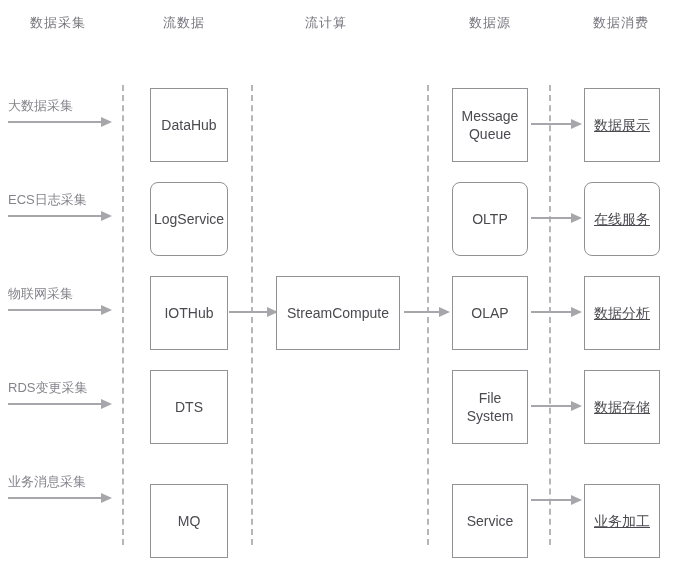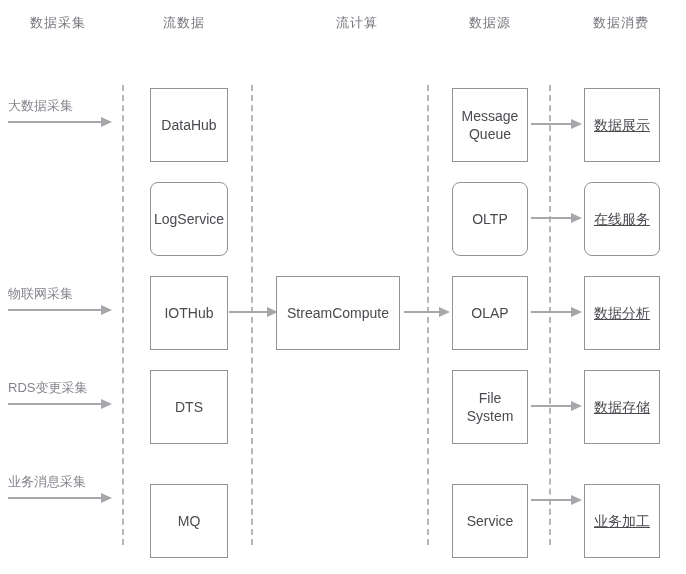--- a/index.html
+++ b/index.html
@@ -44,31 +44,38 @@
   .mid{top:306px;}
   .a45{left:531px;width:51px;}
 </style>
 </head>
 <body>
 
 <div class="canvas">
 
   <div class="hdr" style="left:58px">数据采集</div>
   <div class="hdr" style="left:184px">流数据</div>
-  <div class="hdr" style="left:357px">流计算</div>
+  <div class="hdr" style="left:326px">流计算</div>
   <div class="hdr" style="left:490px">数据源</div>
   <div class="hdr" style="left:621px">数据消费</div>
 
   <div class="dash" style="left:122px"></div>
   <div class="dash" style="left:251px"></div>
   <div class="dash" style="left:427px"></div>
   <div class="dash" style="left:549px"></div>
 
   <div class="leftflow" style="top:97px">
     <span class="alabel">大数据采集</span>
+    <span class="arrow">
+        <span class="shaft"></span>
+        <span class="head"></span>
+      </span>
+  </div>
+  <div class="leftflow" style="top:191px">
+    <span class="alabel">ECS日志采集</span>
     <span class="arrow">
         <span class="shaft"></span>
         <span class="head"></span>
       </span>
   </div>
   <div class="leftflow" style="top:285px">
     <span class="alabel">物联网采集</span>
     <span class="arrow">
         <span class="shaft"></span>
         <span class="head"></span>

